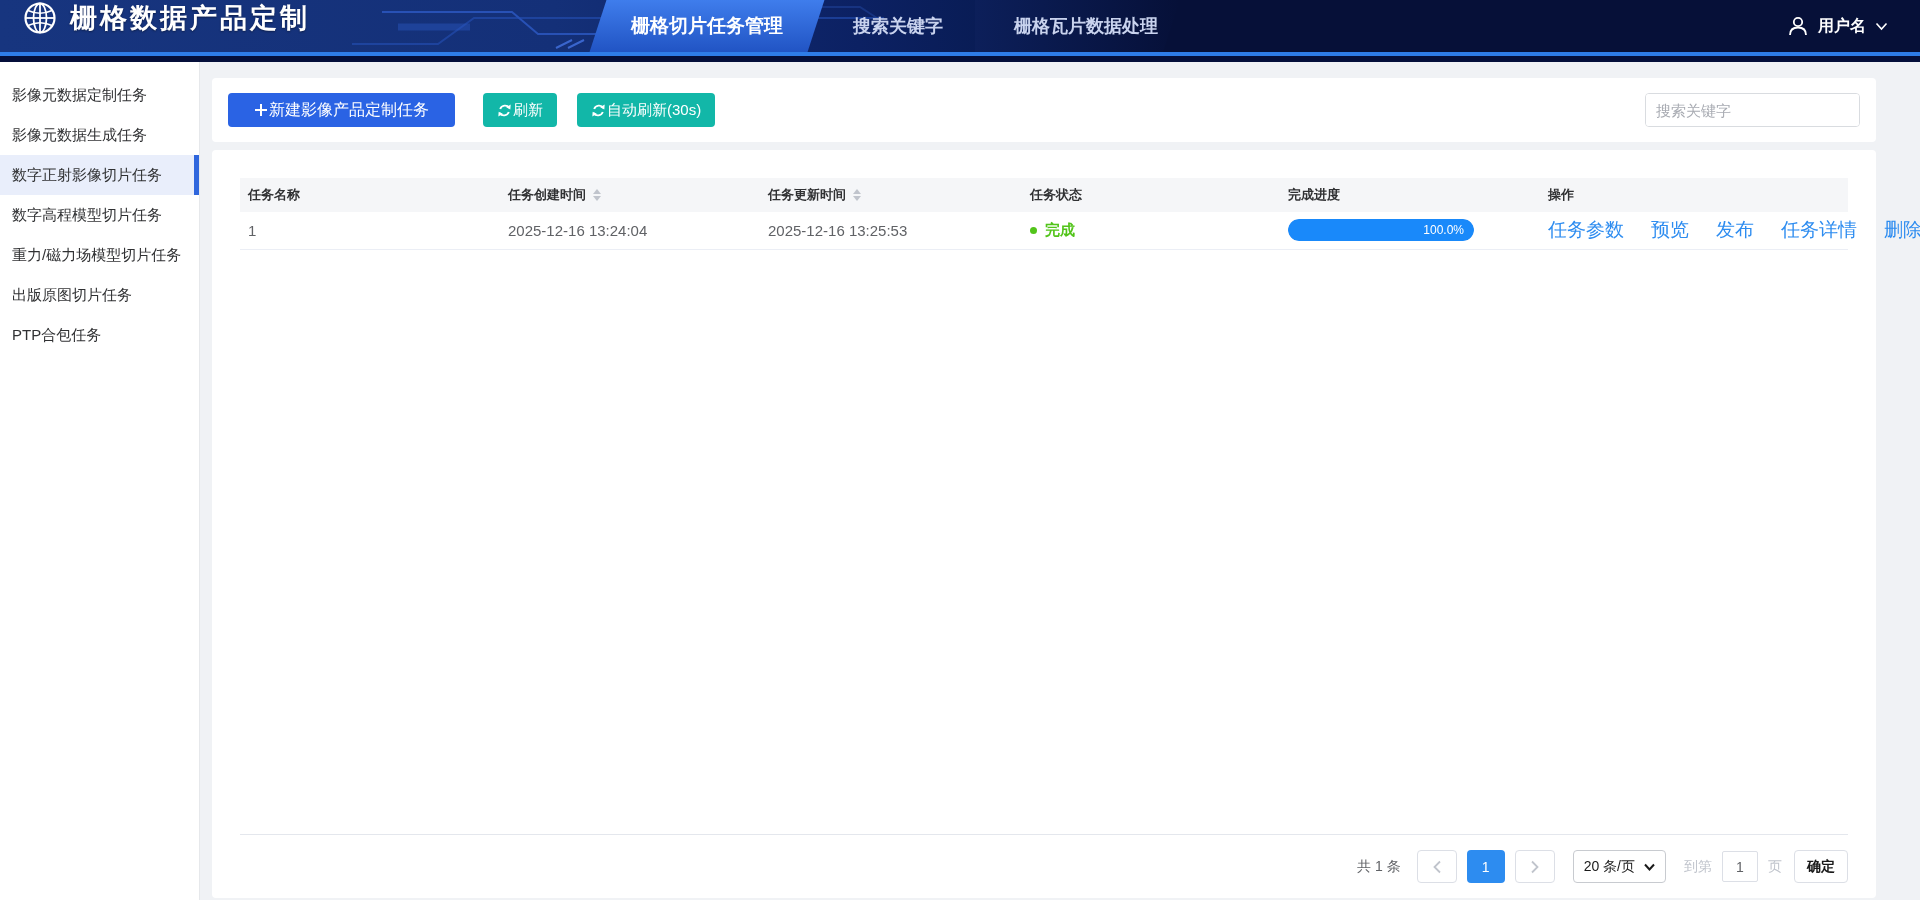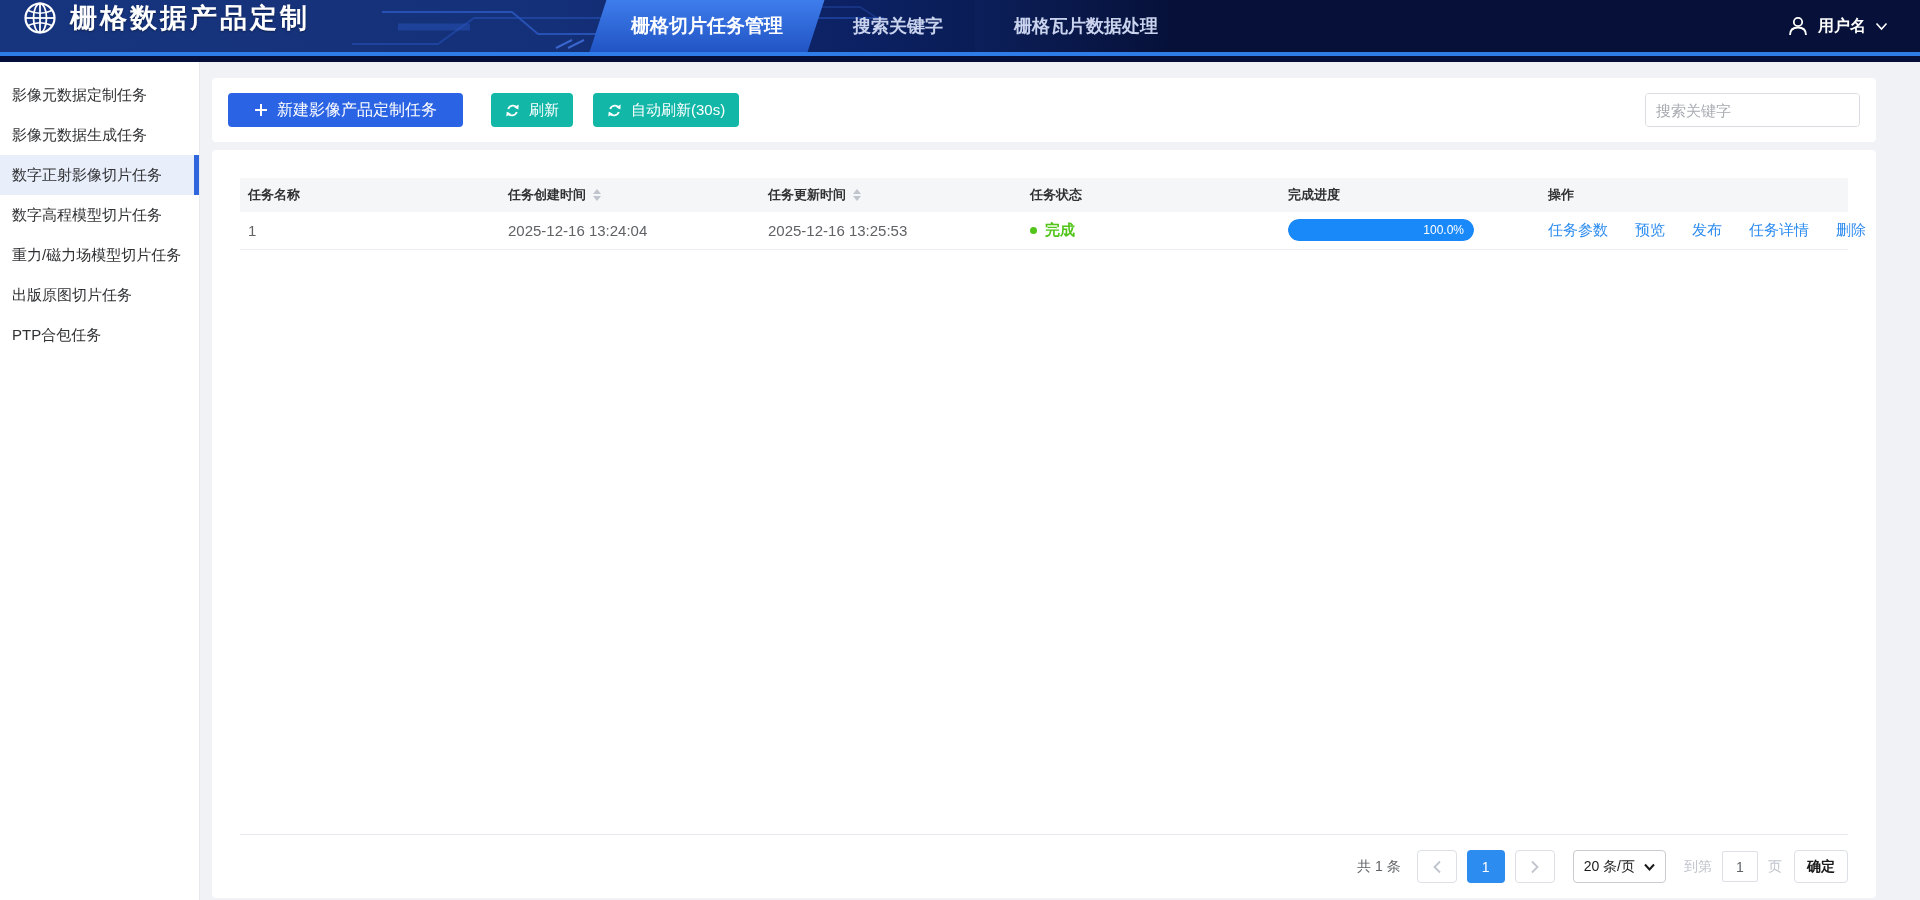--- a/index.html
+++ b/index.html
@@ -41,21 +41,21 @@
   .side-item { height:40px; line-height:40px; padding-left:12px; font-size:15px; color:#303133;
     cursor:pointer; white-space:nowrap; }
   .side-item.active { background:#E9EEFB; box-shadow:inset -5px 0 0 #2F66DD; }
 
   
   .main { position:absolute; top:62px; left:212px; width:1664px; bottom:0; }
   .card { background:#fff; border-radius:4px; }
 
   .toolbar-card { margin-top:16px; height:64px; display:flex; align-items:center; padding:0 16px; position:relative; }
   .btn { height:34px; border:none; border-radius:4px; color:#fff; display:inline-flex; align-items:center;
-    gap:9px; cursor:pointer; font-family:inherit; }
+    gap:1px; cursor:pointer; font-family:inherit; }
   .btn-primary { background:#2A63E4; font-size:16px; padding:0 26px; margin-right:28px; }
   .btn-teal { background:#12B7A8; font-size:15px; padding:0 14px; margin-right:20px; }
 
   .search { position:absolute; right:16px; top:15px; width:215px; height:34px; border:1px solid #D9DCE0;
     border-radius:4px; background:#fff; display:flex; overflow:hidden; }
   .search input { flex:1; border:none; outline:none; padding:0 10px; font-size:15px; color:#333; font-family:inherit; }
   .search input::placeholder { color:#A8ABB2; }
 
   .table-card { margin-top:8px; height:748px; position:relative; padding:28px 28px 0 28px; }
   table { width:100%; border-collapse:collapse; table-layout:fixed; }
@@ -69,21 +69,21 @@
   .caret-down { width:0; height:0; border-left:4px solid transparent; border-right:4px solid transparent;
     border-top:5px solid #C0C4CC; }
 
   .dot { display:inline-block; width:7px; height:7px; border-radius:50%; background:#52C41A; margin-right:8px; vertical-align:1px; }
   .status-ok { color:#52C41A; font-weight:600;margin-top:12px; }
 
   .progress { width:186px; height:22px; border-radius:11px; background:#EBEEF5; overflow:hidden; }
   .progress-fill { width:100%; height:100%; border-radius:11px; background:#1989FA; display:flex;
     align-items:center; justify-content:flex-end; padding-right:10px; color:#fff; font-size:12px; }
 
-  .actions a { color:#2D8CF0; text-decoration:none; font-size:15px; margin-right:27px; cursor:pointer; }
+  .actions a { color:#2D8CF0; text-decoration:none; font-size:19px; margin-right:27px; cursor:pointer; }
 
   
   .pager { position:absolute; left:28px; right:28px; bottom:0; height:64px; border-top:1px solid #E4E7ED;
     display:flex; align-items:center; justify-content:flex-end; }
   .pg-total { font-size:14px; color:#606266; margin-right:16px; }
   .pg-btn { width:40px; height:33px; border:1px solid #DCDFE6; border-radius:4px; background:#fff;
     display:flex; align-items:center; justify-content:center; margin-right:10px; cursor:default; }
   .pg-current { width:38px; height:33px; border:none; border-radius:4px; background:#2D8CF0; color:#fff;
     font-size:14px; margin-right:10px; cursor:pointer; font-family:inherit; }
   .pg-size { height:33px; border:1px solid #C8CBD0; border-radius:4px; background:#fff; padding:0 10px;

